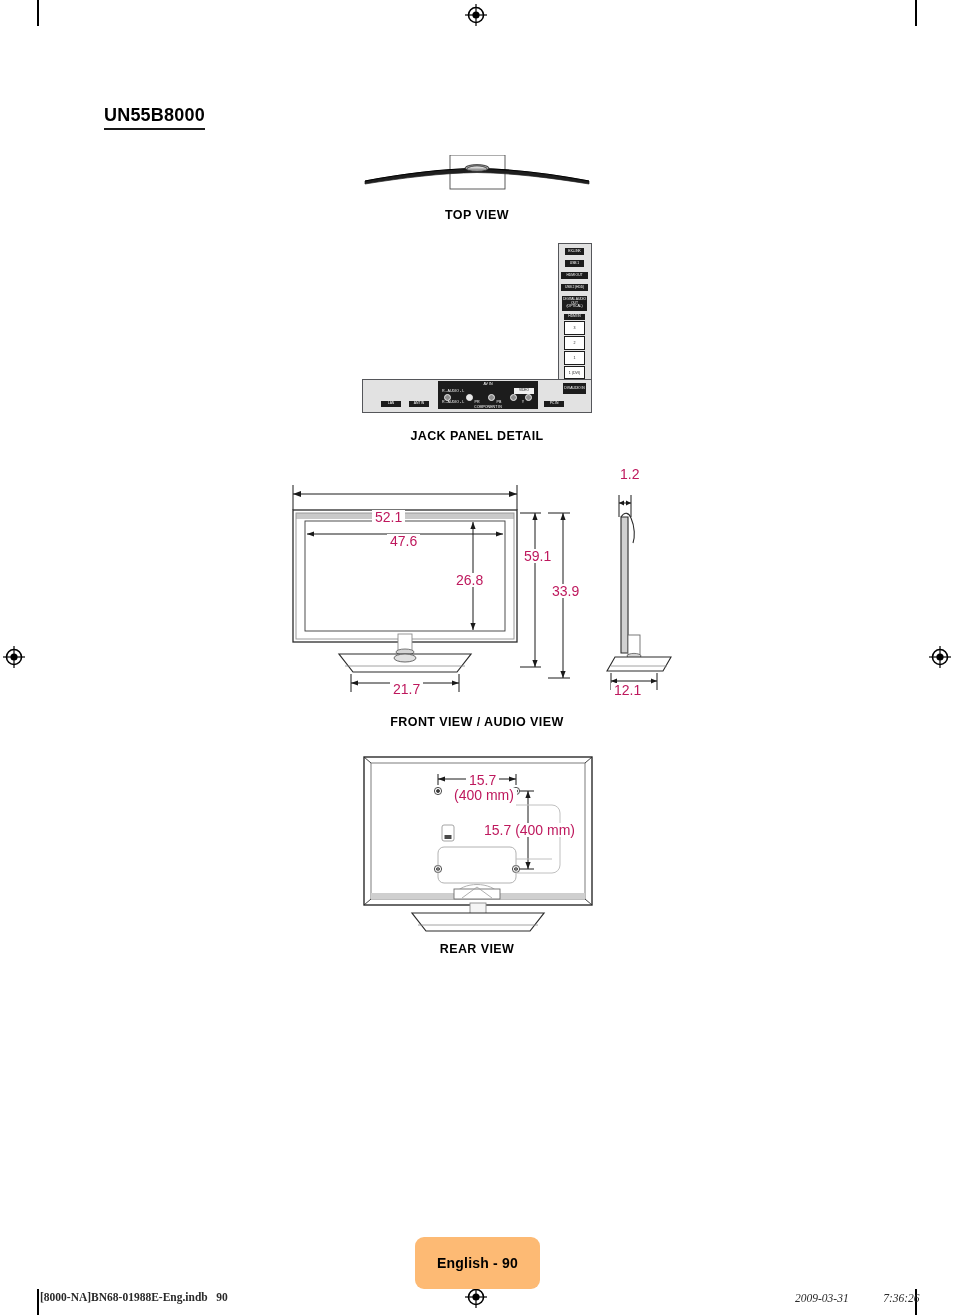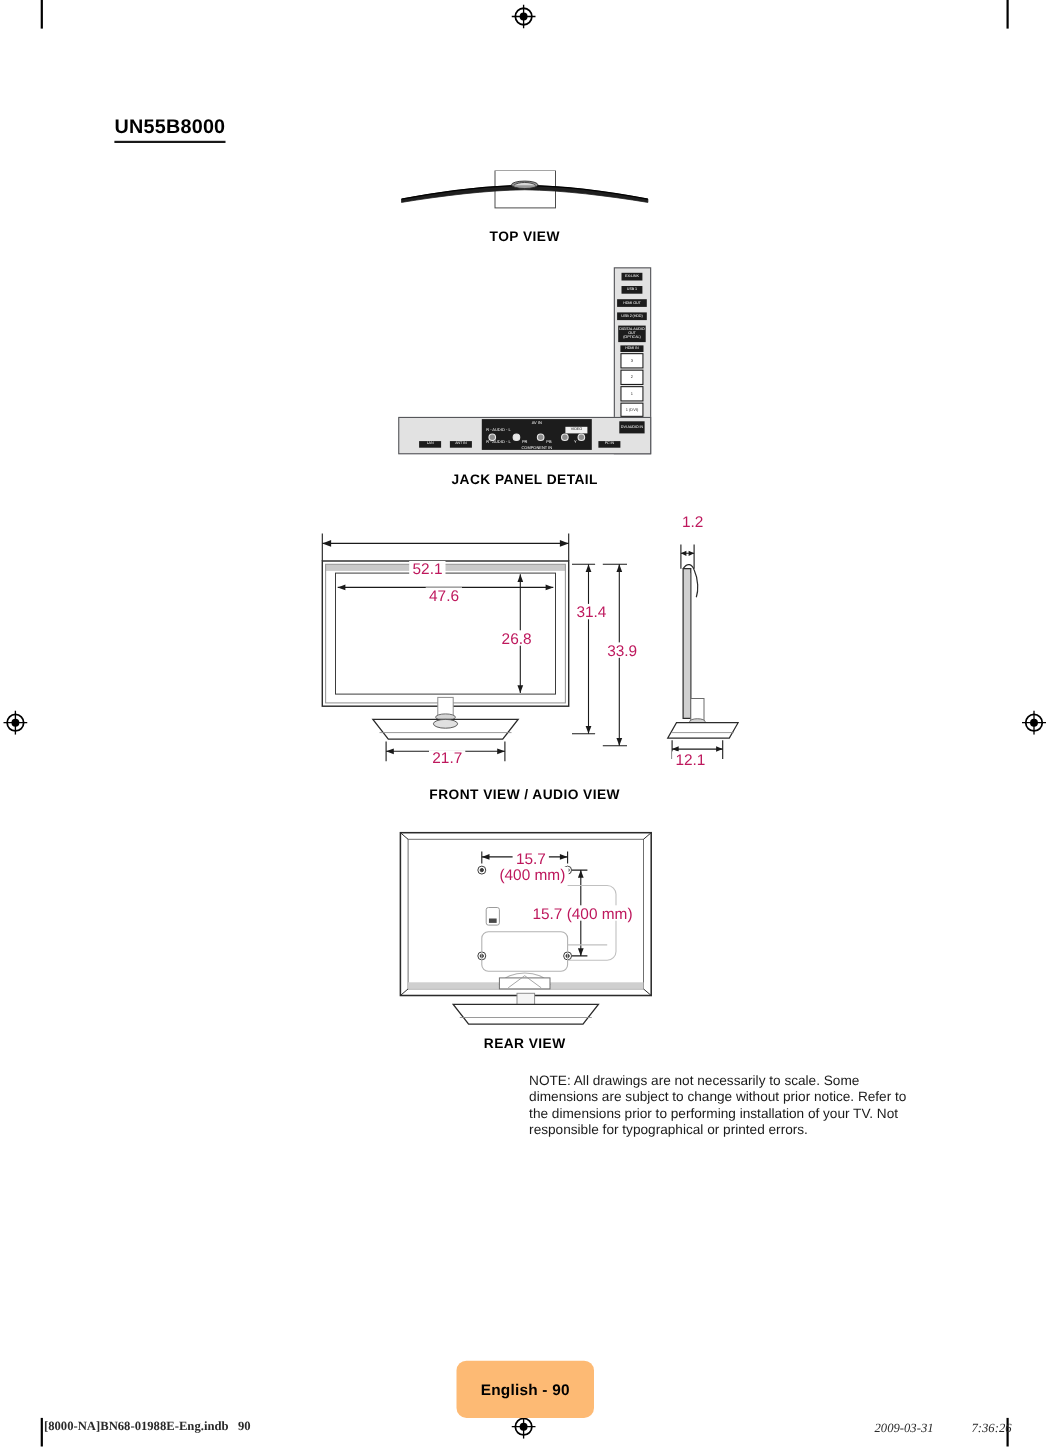--- a/index.html
+++ b/index.html
@@ -312,21 +312,21 @@
   <line x1="16" y1="196" x2="62" y2="196" stroke="#1a1a1a" stroke-width="1"></line>
   <path d="M16 196 l6 -2.5 v5 z" fill="#1a1a1a"></path>
   <path d="M62 196 l-6 -2.5 v5 z" fill="#1a1a1a"></path>
   <line x1="16" y1="188" x2="16" y2="205" stroke="#1a1a1a" stroke-width="1"></line>
   <line x1="62" y1="188" x2="62" y2="205" stroke="#1a1a1a" stroke-width="1"></line>
 </svg>
 
 <div class="dim" style="left:372px; top:486px;margin-top:24px;">52.1</div>
 <div class="dim" style="left:387px; top:534px;">47.6</div>
 <div class="dim" style="left:453px; top:573px;text-align:center;">26.8</div>
-<div class="dim" style="left:521px; top:549px;">31.4</div>
+<div class="dim" style="left:521px; top:549px;">59.1</div>
 <div class="dim" style="left:549px; top:584px;">33.9</div>
 <div class="dim" style="left:390px; top:682px;">21.7</div>
 <div class="dim" style="left:617px; top:467px;">1.2</div>
 <div class="dim" style="left:611px; top:683px;">12.1</div>
 
 <div class="view-caption" style="top:715px;">FRONT VIEW / AUDIO VIEW</div>
 
 <svg class="diagram" style="left:362px; top:755px;" width="232" height="178" viewBox="0 0 232 178">
 
   <rect x="2" y="2" width="228" height="148" fill="#ffffff" stroke="#2b2b2b" stroke-width="1.4"></rect>
@@ -378,18 +378,17 @@
   <path d="M56 170 L176 170" stroke="#8c8c8c" stroke-width="0.8"></path>
 </svg>
 
 <div class="dim" style="left:466px; top:773px;">15.7</div>
 <div class="dim" style="left:451px; top:788px;">(400 mm)</div>
 <div class="dim" style="left:481px; top:823px;">15.7 (400 mm)</div>
 
 <div class="view-caption" style="top:942px;">REAR VIEW</div>
 
 <div id="note-block">
-  <div>NOTE: All drawings are not necessarily to scale. Some dimensions are subject to change without prior notice. Refer to the dimensions prior to performing installation of your TV. Not responsible for typographical or printed errors.</div>
 </div>
 
 <div id="page-badge">English - 90</div>
 <div class="footer-text" id="footer-left">[8000-NA]BN68-01988E-Eng.indb   90</div>
 <div class="footer-text" id="footer-right">2009-03-31   　　 7:36:26</div>
 
 </body></html>

